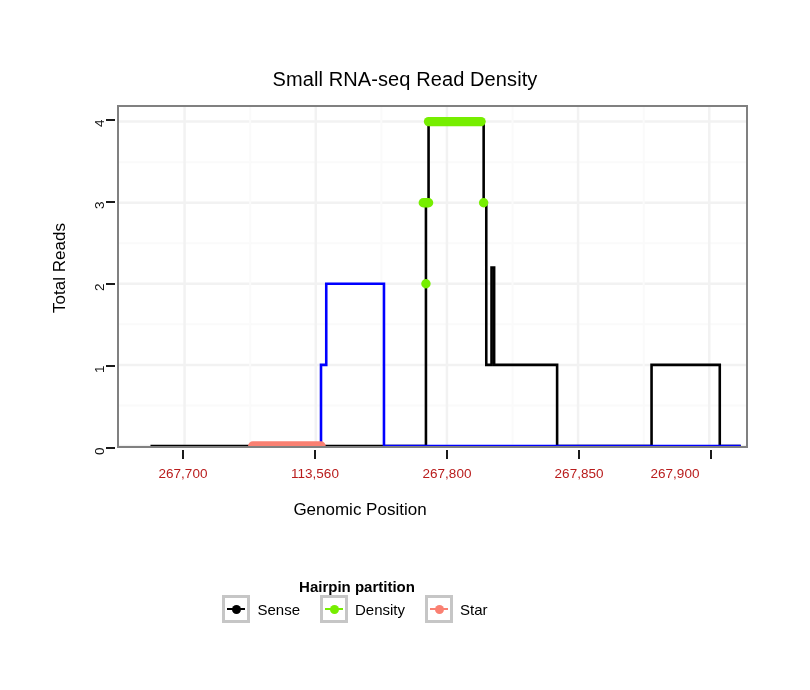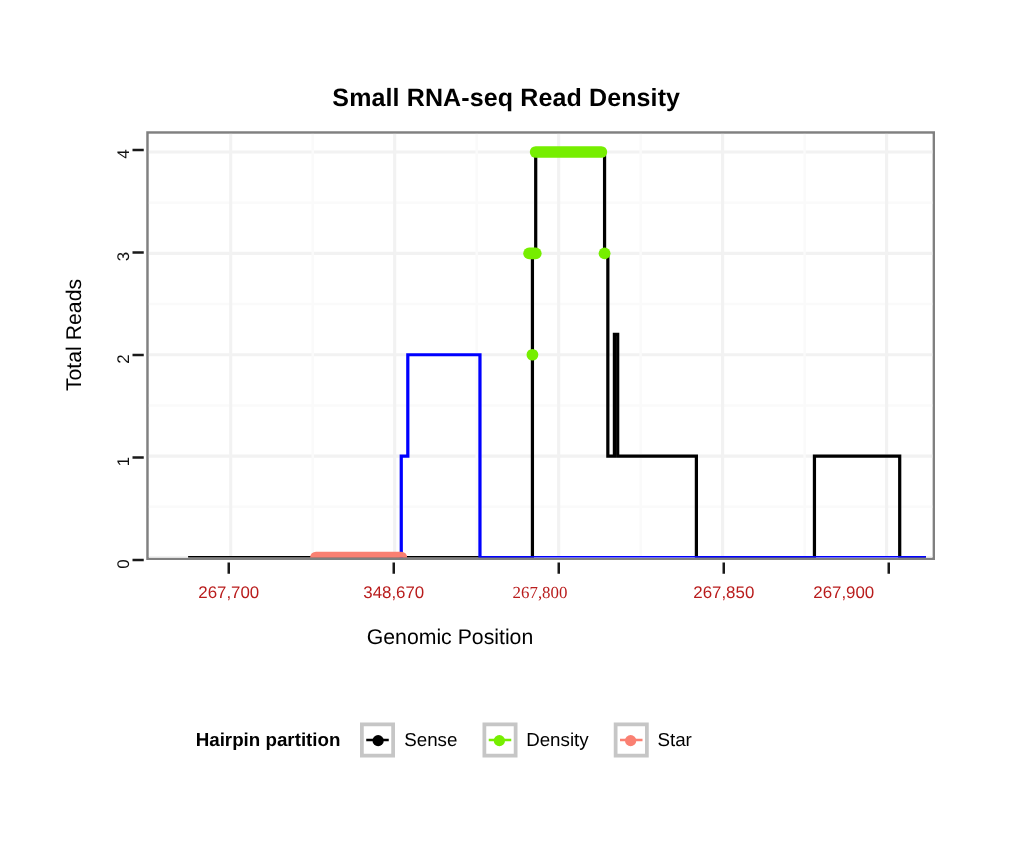--- a/index.html
+++ b/index.html
@@ -7,21 +7,21 @@
     width:810px;height:690px;background:#ffffff;
     font-family:"Liberation Sans", sans-serif;
     color:#000;overflow:hidden;position:relative;
   }
   #stage{position:absolute;left:0;top:0;width:810px;height:690px;}
   .abs{position:absolute;}
 
   
   #chart-title{
     left:0;top:68px;width:810px;text-align:center;
-    font-size:20px;color:#000;letter-spacing:0.1px;font-weight:bold;
+    font-size:20px;color:#000;letter-spacing:0.1px;
   }
 
   
   #x-axis-title{
     left:0;top:500px;width:720px;text-align:center;font-size:17px;
   }
   #y-axis-title{
     left:-40px;top:258px;width:200px;text-align:center;font-size:17px;
     transform:rotate(-90deg);transform-origin:50% 50%;
   }
@@ -36,21 +36,21 @@
   
   #plot-panel{
     left:117px;top:105px;width:631px;height:343px;
     background:#ffffff;border:2px solid #808080;box-sizing:border-box;
   }
   #grid-layer,#data-layer{position:absolute;left:0;top:0;width:100%;height:100%;}
 
   
   #legend{
     left:0;top:578px;width:730px;display:flex;justify-content:center;
-    align-items:center;gap:0px;
+    align-items:center;gap:0px;flex-direction:column;
   }
   #legend-title{font-size:15px;font-weight:bold;margin-right:16px;}
   .legend-entry{display:flex;align-items:center;margin-right:6px;}
   .legend-key{
     width:28px;height:28px;border:3px solid #c6c6c6;background:#fff;
     position:relative;box-sizing:border-box;margin-right:7px;
   }
   .legend-key .kline{position:absolute;left:2px;right:2px;top:50%;
     height:2px;margin-top:-1px;}
   .legend-key .kdot{position:absolute;left:50%;top:50%;width:9px;height:9px;
@@ -78,23 +78,23 @@
       <div class="abs ytick-mark" style="left: 106px; top: 200.828px;"></div>
       <div class="abs ytick-label" style="left: 59px; top: 193.828px;">3</div>
       <div class="abs ytick-mark" style="left: 106px; top: 118.77px;"></div>
       <div class="abs ytick-label" style="left: 59px; top: 111.77px;">4</div>
     </div>
 
   <div id="xtick-labels">
       <div class="abs xtick-mark" style="left: 182.004px; top: 450px;"></div>
       <div class="abs xtick-label" style="left: 138.004px; top: 466px;">267,700</div>
       <div class="abs xtick-mark" style="left: 314.013px; top: 450px;"></div>
-      <div class="abs xtick-label" style="left: 270.013px; top: 466px;">348,670</div>
+      <div class="abs xtick-label" style="left: 270.013px; top: 466px;">113,560</div>
       <div class="abs xtick-mark" style="left: 446.021px; top: 450px;"></div>
-      <div class="abs xtick-label" style="left: 387px; top: 466px; font-family: Liberation Serif, serif;">267,800</div>
+      <div class="abs xtick-label" style="left: 402px; top: 466px;">267,800</div>
       <div class="abs xtick-mark" style="left: 578.029px; top: 450px;"></div>
       <div class="abs xtick-label" style="left: 534.029px; top: 466px;">267,850</div>
       <div class="abs xtick-mark" style="left: 710.038px; top: 450px;"></div>
       <div class="abs xtick-label" style="left: 630px; top: 466px;">267,900</div>
     </div>
 
   <div class="abs" id="plot-panel">
     <svg id="grid-layer" viewBox="0 0 631 343" preserveAspectRatio="none">
         <rect x="0" y="0" width="631" height="343" fill="#ffffff"></rect>
         <line x1="0" x2="631" y1="301.9712918660287" y2="301.9712918660287" stroke="#fafafa" stroke-width="2"></line>

